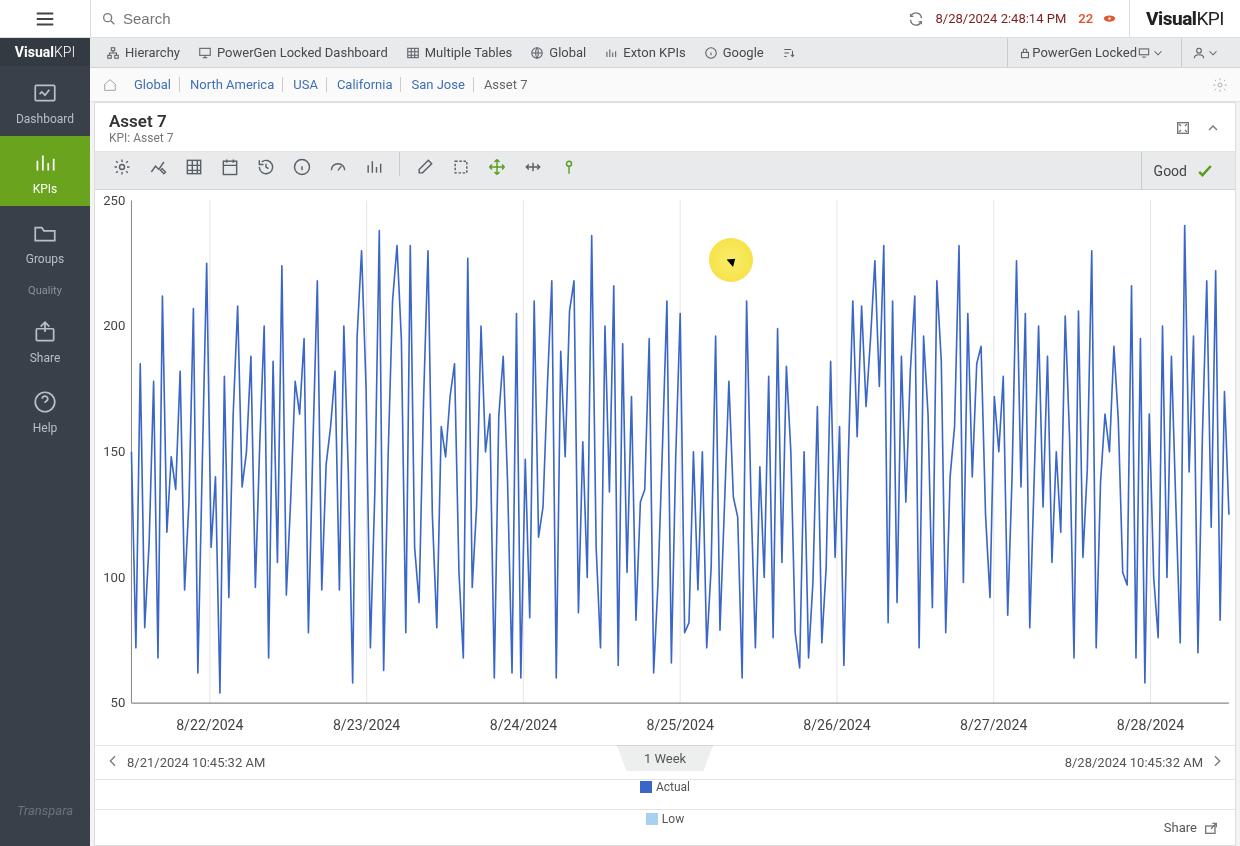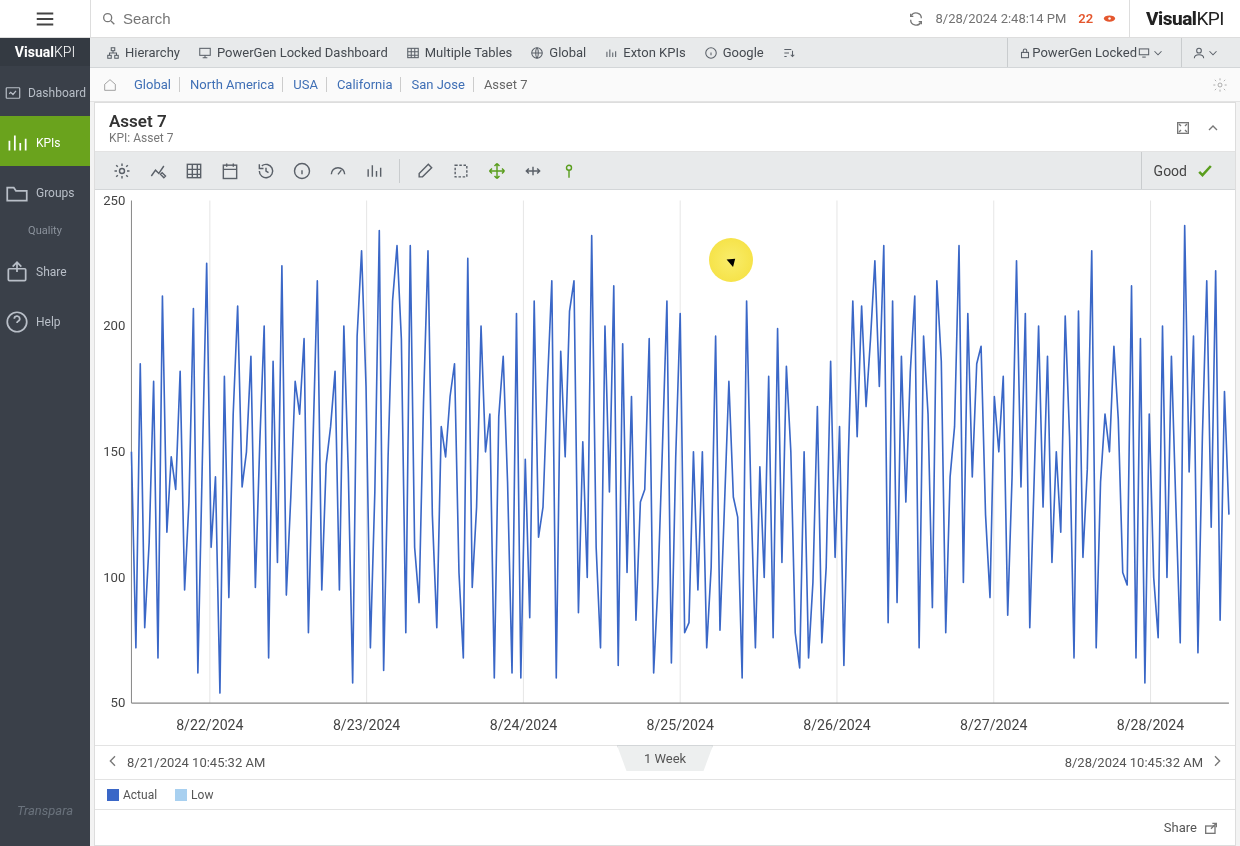--- a/index.html
+++ b/index.html
@@ -10,21 +10,21 @@
 .search { flex: 1; display: flex; align-items: center; gap: 6px; padding-left: 10px; color: #888; border-left: 1px solid #ddd; height: 100%; }
 .search input { border: none; outline: none; font-size: 15px; color: #666; width: 300px; background: transparent; }
 .top-right { display: flex; align-items: center; gap: 12px; padding-right: 16px; height: 100%; }
 .alert-badge { color: #e4572e; font-weight: 600; display: flex; align-items: center; gap: 9px; }
 .brand { font-weight: 800; font-size: 19px; letter-spacing: -0.5px; color: #222; border-left: 1px solid #ddd; padding-left: 16px; height: 100%; display: flex; align-items: center; }
 .brand .thin { font-weight: 400; }
 .shell { display: flex; height: calc(100% - 38px); }
 .sidebar { width: 90px; background: #3a4049; color: #b9bfc8; display: flex; flex-direction: column; align-items: center; font-size: 12px; }
 .sidebar .logo { height: 28px; width: 100%; background: #343a42; display: flex; align-items: center; justify-content: center; font-weight: 700; color: #fff; font-size: 14px; }
 .sidebar .logo .thin2 { font-weight: 300; }
-.side-item { width: 100%; padding: 14px 4px 10px; display: flex; flex-direction: row; align-items: center; gap: 6px; cursor: pointer; position: relative; }
+.side-item { width: 100%; padding: 14px 4px 10px; display: flex; flex-direction: column; align-items: center; gap: 6px; cursor: pointer; position: relative; }
 .side-item.active { background: #6aa31d; color: #fff; }
 .side-item.active::after { content: ''; position: absolute; right: -8px; top: 50%; transform: translateY(-50%); border: 8px solid transparent; border-left-color: #6aa31d; }
 .side-item svg { width: 26px; height: 26px; stroke: currentColor; fill: none; stroke-width: 1.6; }
 .side-sub { font-size: 11px; padding: 8px 0; color: #8b929c; cursor: pointer; }
 .side-footer { margin-top: auto; padding-bottom: 28px; color: #6a727c; font-style: italic; font-size: 13px; }
 .main { flex: 1; display: flex; flex-direction: column; min-width: 0; }
 .ribbon { height: 30px; background: #e8eaeb; border-bottom: 1px solid #d3d6d8; display: flex; align-items: center; padding: 0 10px; gap: 6px; font-size: 13px; color: #454a50; }
 .ribbon .item { display: flex; align-items: center; gap: 5px; padding: 0 6px; cursor: pointer; white-space: nowrap; }
 .ribbon svg { width: 14px; height: 14px; stroke: #5a6068; fill: none; stroke-width: 1.8; }
 .ribbon .spacer { flex: 1; }
@@ -33,35 +33,35 @@
 .crumbs { height: 34px; display: flex; align-items: center; padding: 0 12px; gap: 2px; font-size: 13px; color: #3f6fb5; border-bottom: 1px solid #e3e3e3; background: #fafafa; }
 .crumbs .crumb { padding: 0 8px; border-right: 1px solid #ccc; cursor: pointer; }
 .crumbs .crumb:last-of-type { border-right: none; color: #666; }
 .crumbs svg { width: 16px; height: 16px; stroke: #777; fill: none; }
 .crumbs .gear-right { margin-left: auto; stroke: #888; }
 .panel { margin: 0 4px; background: #fff; border: 1px solid #ddd; display: flex; flex-direction: column; flex: 1; min-height: 0; }
 .panel-head { padding: 8px 14px 6px; border-bottom: 1px solid #e3e3e3; display: flex; align-items: center; }
 .panel-head h2 { font-size: 17px; font-weight: 600; color: #333; }
 .panel-head .sub { font-size: 12px; color: #777; }
 .panel-head .head-right { margin-left: auto; display: flex; gap: 14px; color: #777; }
-.toolbar { height: 38px; background: #e8eaeb; border-bottom: 1px solid #d3d6d8; display: flex; align-items: center; padding: 0 10px; gap: 2px; }
+.toolbar { height: 38px; background: #e8eaeb; border-bottom: 1px solid #d3d6d8; display: flex; align-items: flex-start; padding: 0 10px; gap: 2px; }
 .toolbar .tbtn { width: 34px; height: 30px; display: flex; align-items: center; justify-content: center; cursor: pointer; border-radius: 2px; }
 .toolbar .sep { width: 1px; height: 24px; background: #c9ccce; margin: 0 6px; }
 .toolbar svg { width: 20px; height: 20px; stroke: #5a6068; fill: none; stroke-width: 1.7; }
 .toolbar .green svg { stroke: #5a9e1e; }
 .toolbar .status { margin-left: auto; display: flex; align-items: center; gap: 8px; padding-right: 10px; color: #444; font-size: 14px; border-left: 1px solid #c9ccce; height: 100%; padding-left: 12px; }
 .chartwrap { flex: 1; position: relative; min-height: 0; }
 .chartwrap svg { width: 100%; height: 100%; }
 .range-bar { height: 34px; border-top: 1px solid #e3e3e3; display: flex; align-items: center; position: relative; padding: 0 10px; color: #555; font-size: 13px; }
 .range-bar .pill { position: absolute; left: 50%; top: -1px; transform: translateX(-50%); background: #edefef; border: 1px solid #d3d6d8; border-top: none; padding: 5px 26px; font-size: 13px; clip-path: polygon(10% 0, 90% 0, 100% 100%, 0 100%); transform: translateX(-50%) scaleY(-1); }
 .range-bar .pill span { display: inline-block; transform: scaleY(-1); }
 .range-bar .nav-l, .range-bar .nav-r { cursor: pointer; color: #888; }
 .range-bar .ts-left { margin-left: 6px; }
 .range-bar .ts-right { margin-left: auto; margin-right: 6px; }
-.legend { height: 30px; border-top: 1px solid #e3e3e3; display: flex; align-items: center; gap: 18px; padding: 0 12px; font-size: 12px; color: #555; }
+.legend { height: 30px; border-top: 1px solid #e3e3e3; display: flex; align-items: center; gap: 18px; padding: 0 12px; font-size: 12px; color: #555; flex-direction: column; }
 .legend .sw { width: 12px; height: 12px; display: inline-block; margin-right: 4px; vertical-align: -2px; }
 .share-bar { height: 36px; border-top: 1px solid #e3e3e3; display: flex; align-items: center; justify-content: flex-end; padding: 0 16px; color: #555; font-size: 13px; gap: 6px; cursor: pointer; }
 .highlight-cursor { position: absolute; width: 44px; height: 44px; border-radius: 50%; background: radial-gradient(circle, #f9ed6b 0%, #f6e34a 70%, rgba(246,227,74,0) 100%); pointer-events: none; }
 .highlight-cursor::after { content: ''; position: absolute; left: 20px; top: 18px; border-left: 7px solid #000; border-top: 5px solid transparent; border-bottom: 5px solid transparent; transform: rotate(-40deg); }
 .ic { width: 16px; height: 16px; stroke: #777; fill: none; stroke-width: 2; }
 </style>
 </head>
 <body>
 
 <div class="top">
@@ -75,21 +75,21 @@
         <circle cx="10" cy="10" r="6"></circle>
         <path d="M15 15l5 5"></path>
       </svg>
     <input type="text" placeholder="Search" style="">
   </div>
   <div class="top-right">
     <svg class="ic" viewBox="0 0 24 24">
         <path d="M20 11A8 8 0 0 0 5 7M4 13a8 8 0 0 0 15 4"></path>
         <path d="M4 4v4h4M20 20v-4h-4"></path>
       </svg>
-    <span style="color:#737373">8/28/2024 2:48:14 PM</span>
+    <span style="color:#7f1d1d">8/28/2024 2:48:14 PM</span>
     <span class="alert-badge">
       <span>22</span>
       <svg viewBox="0 0 24 24" width="15" height="15" style="fill:#e4572e;stroke:none">
           <ellipse cx="12" cy="12" rx="9" ry="5"></ellipse>
           <circle cx="12" cy="12" r="2" fill="#fff"></circle>
         </svg>
     </span>
     <span class="brand">
         <span>Visual</span>
         <span class="thin">KPI</span>

